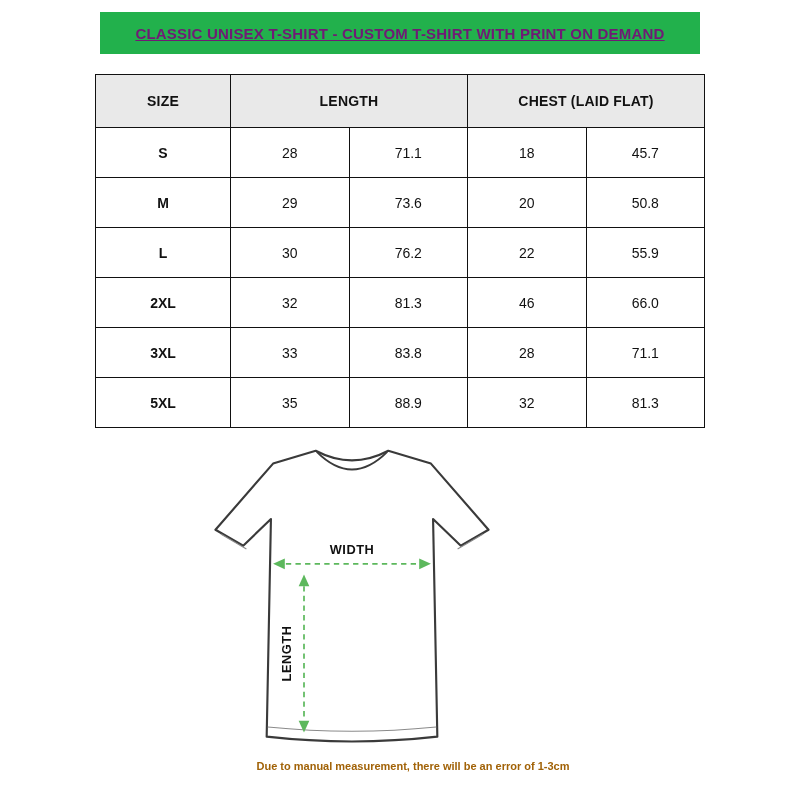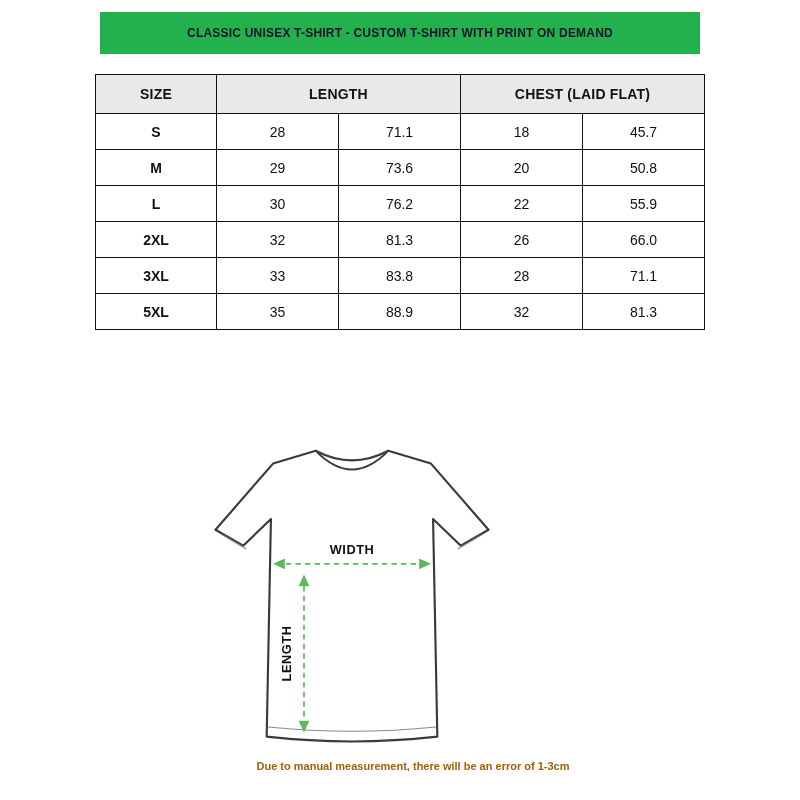--- a/index.html
+++ b/index.html
@@ -12,41 +12,42 @@
     overflow: hidden;
   }
   .banner {
     position: absolute;
     left: 100px; top: 12px;
     width: 600px; height: 42px;
     background: #22b14c;
     display: flex; align-items: center; justify-content: center;
   }
   .banner span {
-    color: #0f172a;
+    color: #701a75;
     font-weight: bold;
-    font-size: 12px;
+    font-size: 15px;
     letter-spacing: 0.2px;
     white-space: nowrap;
+    text-decoration: underline;
   }
   .size-table {
     position: absolute;
     left: 95px; top: 74px;
     width: 610px;
     border-collapse: collapse;
     table-layout: fixed;
     border: 1px solid #111111;
   }
   .size-table th, .size-table td {
     border: 1px solid #111111;
     text-align: center;
     vertical-align: middle;
     font-size: 14px;
     color: #111111;
-    padding: 0;
+    padding: 7px;
   }
   .size-table th {
     background: #e9e9e9;
     height: 38px;
     font-weight: bold;
     letter-spacing: 0.2px;
   }
   .size-table td { height: 35px; background: #ffffff; font-weight: normal; }
   .size-table td.size-cell { font-weight: bold; }
   .col-size { width: 120px; }
@@ -116,21 +117,21 @@
         <td class="size-cell">L</td>
         <td>30</td>
         <td>76.2</td>
         <td>22</td>
         <td>55.9</td>
       </tr>
       <tr>
         <td class="size-cell">2XL</td>
         <td>32</td>
         <td>81.3</td>
-        <td>26</td>
+        <td>46</td>
         <td>66.0</td>
       </tr>
       <tr>
         <td class="size-cell">3XL</td>
         <td>33</td>
         <td>83.8</td>
         <td>28</td>
         <td>71.1</td>
       </tr>
       <tr>

